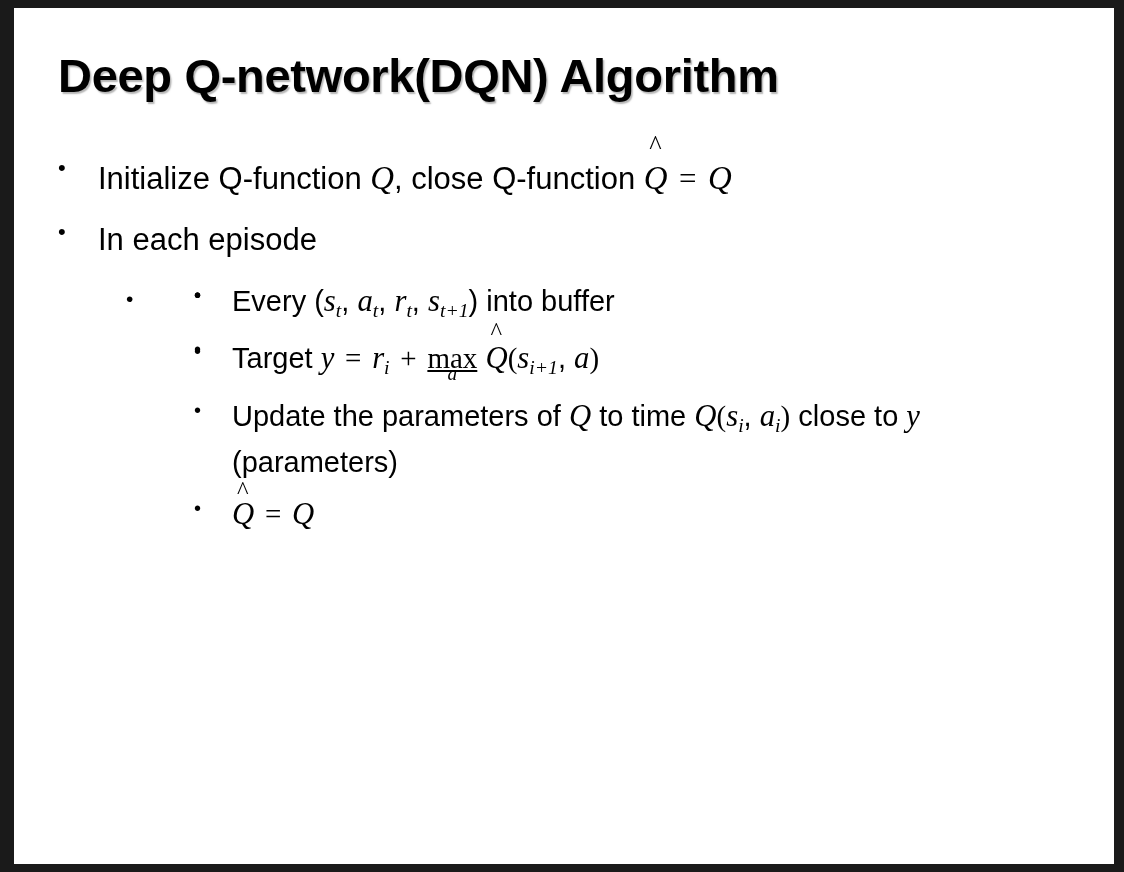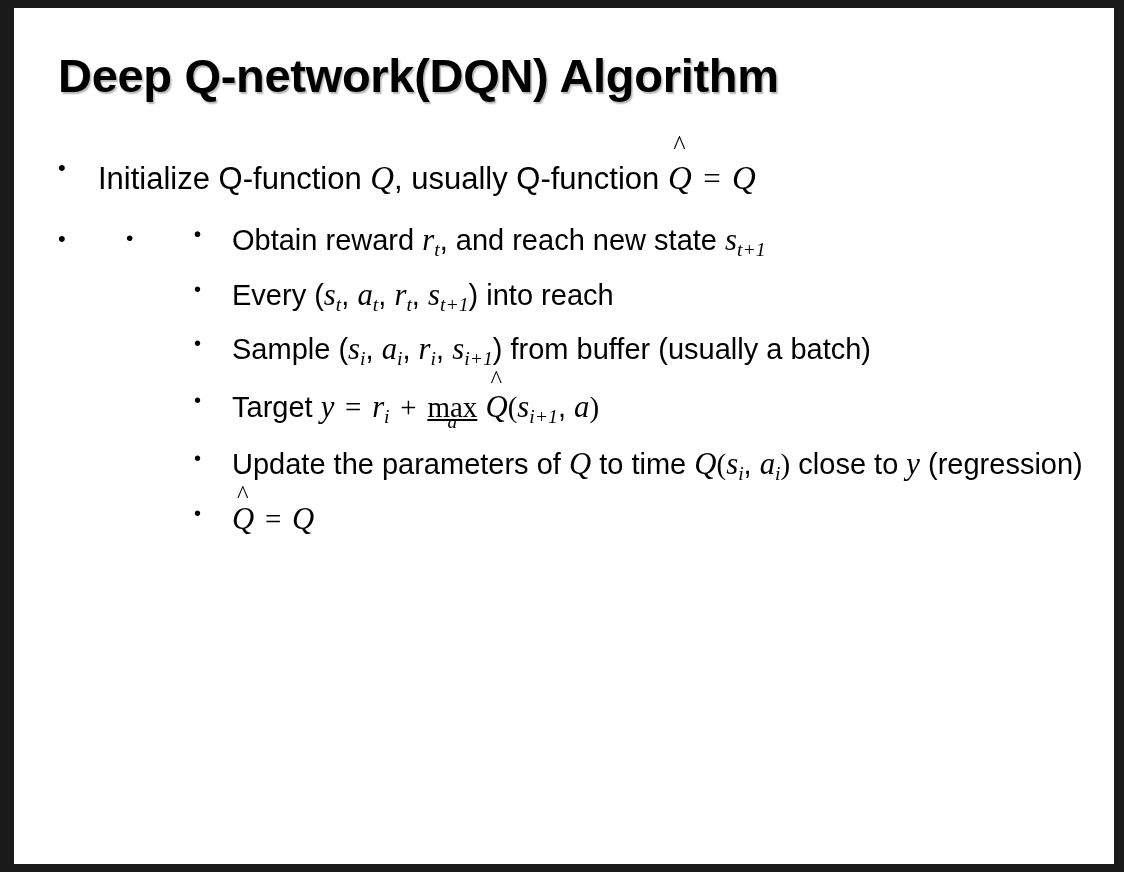--- a/index.html
+++ b/index.html
@@ -173,59 +173,58 @@
 
   <div class="content">
 
     <div class="title">Deep Q-network(DQN) Algorithm</div>
 
     <div class="body-list">
       <ul class="lvl1">
 
         <li>
           <span class="bullet">•</span>
-          <span><span>Initialize Q-function </span><span class="mi">Q</span><span>, usually Q-function </span><span class="hatwrap"><span class="hat">^</span><span class="mi">Q</span></span><span class="op"> = </span><span class="mi">Q</span></span>
+          <span><span>Initialize Q-function </span><span class="mi">Q</span><span>, close Q-function </span><span class="hatwrap"><span class="hat">^</span><span class="mi">Q</span></span><span class="op"> = </span><span class="mi">Q</span></span>
         </li>
 
         <li>
           <span class="bullet">•</span>
+          <span>In each episode</span>
 
           <ul class="lvl2">
             <li>
               <span class="bullet">•</span>
 
               <ul class="lvl3">
 
                 <li>
                   <span class="bullet">•</span>
                 </li>
 
                 <li>
                   <span class="bullet">•</span>
-                  <span><span>Obtain reward </span><span class="mi">r</span><span class="sub">t</span><span>, and reach new state </span><span class="mi">s</span><span class="sub">t+1</span></span>
-                </li>
-
-                <li>
-                  <span class="bullet">•</span>
-                  <span><span>Every (</span><span class="mi">s</span><span class="sub">t</span><span>, </span><span class="mi">a</span><span class="sub">t</span><span>, </span><span class="mi">r</span><span class="sub">t</span><span>, </span><span class="mi">s</span><span class="sub">t+1</span><span>) into reach</span></span>
-                </li>
-
-                <li>
-                  <span class="bullet">•</span>
-                  <span><span>Sample (</span><span class="mi">s</span><span class="sub">i</span><span>, </span><span class="mi">a</span><span class="sub">i</span><span>, </span><span class="mi">r</span><span class="sub">i</span><span>, </span><span class="mi">s</span><span class="sub">i+1</span><span>) from buffer (usually a batch)</span></span>
+                </li>
+
+                <li>
+                  <span class="bullet">•</span>
+                  <span><span>Every (</span><span class="mi">s</span><span class="sub">t</span><span>, </span><span class="mi">a</span><span class="sub">t</span><span>, </span><span class="mi">r</span><span class="sub">t</span><span>, </span><span class="mi">s</span><span class="sub">t+1</span><span>) into buffer</span></span>
+                </li>
+
+                <li>
+                  <span class="bullet">•</span>
                 </li>
 
                 <li style="line-height:1.75;">
                   <span class="bullet">•</span>
                   <span><span>Target </span><span class="mi">y</span><span class="op"> = </span><span class="mi">r</span><span class="sub">i</span><span class="op"> + </span><span class="maxwrap"><span class="maxlabel">max</span><span class="maxunder">a</span></span><span style="display:inline-block;width:0.28em;"></span><span class="hatwrap"><span class="hat">^</span><span class="mi">Q</span></span><span class="mi-up">(</span><span class="mi">s</span><span class="sub">i+1</span><span>, </span><span class="mi">a</span><span class="mi-up">)</span></span>
                 </li>
 
                 <li>
                   <span class="bullet">•</span>
-                  <span><span>Update the parameters of </span><span class="mi">Q</span><span> to time </span><span class="mi">Q</span><span class="mi-up">(</span><span class="mi">s</span><span class="sub">i</span><span>, </span><span class="mi">a</span><span class="sub">i</span><span class="mi-up">)</span><span> close to </span><span class="mi">y</span><span> (regression)</span></span>
+                  <span><span>Update the parameters of </span><span class="mi">Q</span><span> to time </span><span class="mi">Q</span><span class="mi-up">(</span><span class="mi">s</span><span class="sub">i</span><span>, </span><span class="mi">a</span><span class="sub">i</span><span class="mi-up">)</span><span> close to </span><span class="mi">y</span><span> (parameters)</span></span>
                 </li>
 
                 <li>
                   <span class="bullet">•</span>
                   <span><span class="hatwrap"><span class="hat">^</span><span class="mi">Q</span></span><span class="op"> = </span><span class="mi">Q</span></span>
                 </li>
 
               </ul>
             </li>
           </ul>

